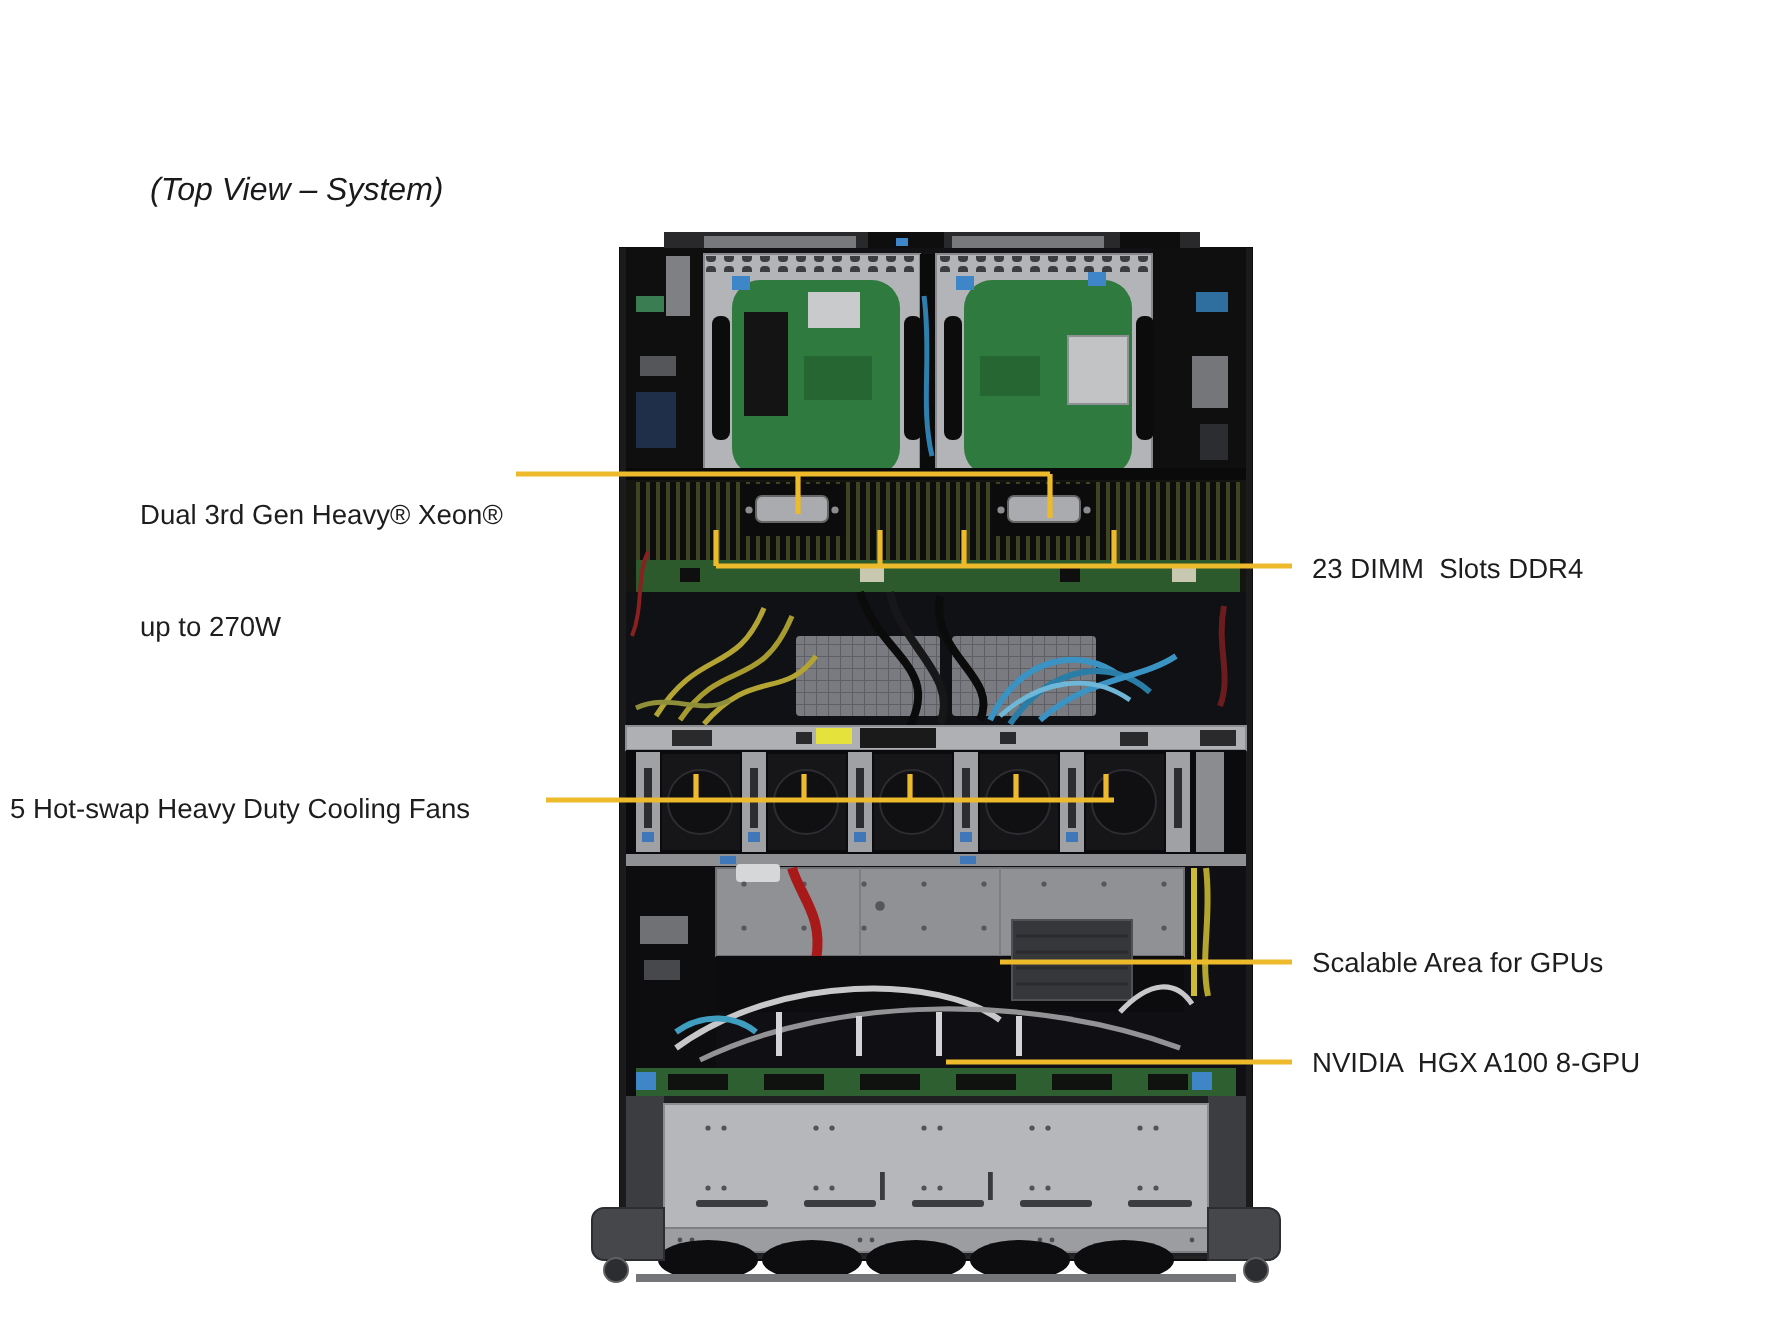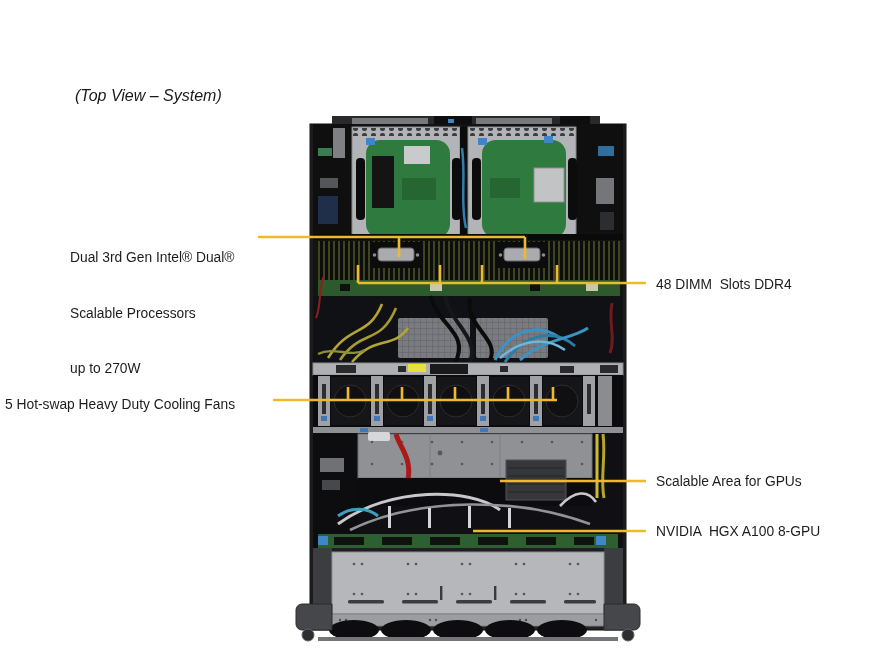--- a/index.html
+++ b/index.html
@@ -332,23 +332,22 @@
       <path class="callout" d="M500,453 H646"></path>
     </g>
     <g>
       <path class="callout" d="M473,503 H646"></path>
     </g>
   </svg>
 
   <div class="title">(Top View – System)</div>
 
   <div class="label lbl-cpu">
-    <div>Dual 3rd Gen Intel® Dual®</div>
-    <div>Scalable Processors</div>
+    <div>Dual 3rd Gen Heavy® Xeon®</div>
     <div>up to 270W</div>
   </div>
 
-  <div class="label lbl-dimm">48 DIMM  Slots DDR4</div>
+  <div class="label lbl-dimm">23 DIMM  Slots DDR4</div>
   <div class="label lbl-fans">5 Hot-swap Heavy Duty Cooling Fans</div>
   <div class="label lbl-base">Scalable Area for GPUs</div>
   <div class="label lbl-gpu">NVIDIA  HGX A100 8-GPU</div>
 
 </div>
 
 </body></html>

